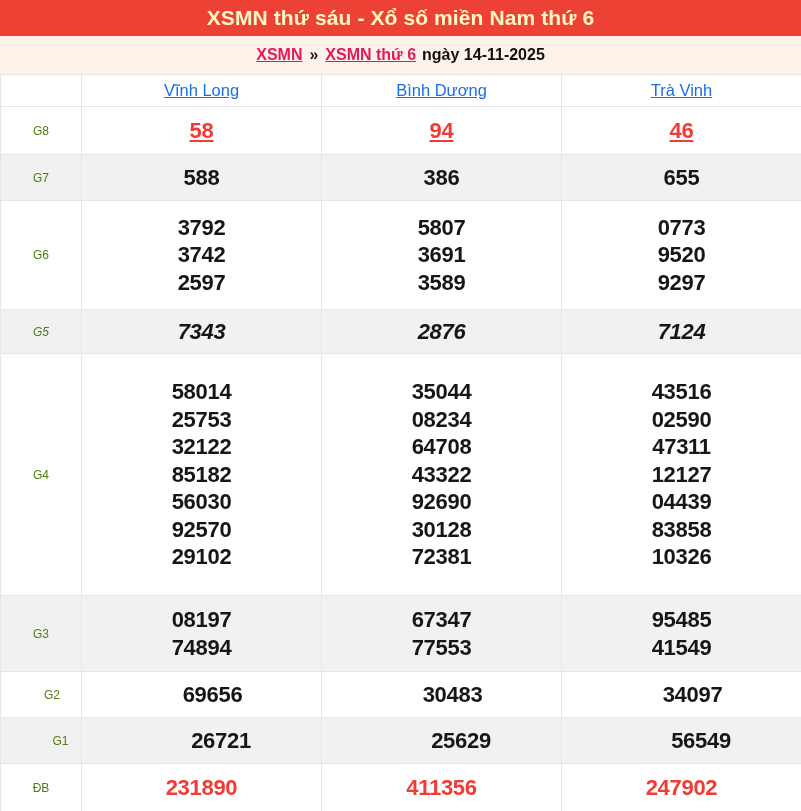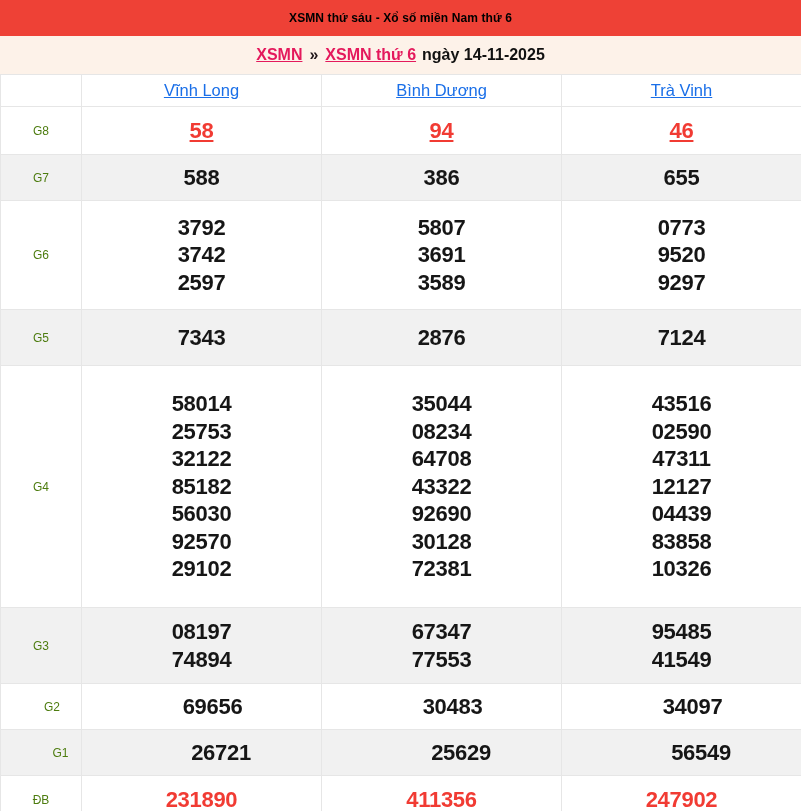--- a/index.html
+++ b/index.html
@@ -18,21 +18,21 @@
     font-family:"Liberation Sans","DejaVu Sans",sans-serif;
     background:#fff;
     width:801px;height:811px;overflow:hidden;
   }
   
   .titlebar{
     height:36px;background:var(--header-bg);
     display:flex;align-items:center;justify-content:center;
   }
   .titlebar span{
-    color:#000000;font-weight:bold;font-size:12px;letter-spacing:.1px;
+    color:#fef9c3;font-weight:bold;font-size:21px;letter-spacing:.1px;
   }
   
   .breadcrumb{
     height:38px;background:var(--breadcrumb-bg);
     display:flex;align-items:center;justify-content:center;
     font-size:16px;font-weight:bold;color:#111;
   }
   .breadcrumb .bc-link{
     color:var(--link-red);text-decoration:underline;cursor:pointer;
   }
@@ -59,21 +59,21 @@
     font-size:12px;color:#4d7c0f;font-weight:normal;
   }
   td.num-cell .val{
     font-size:22px;font-weight:bold;color:var(--number-black);
     letter-spacing:-0.3px;line-height:1.25;
   }
   
   .row-0 td{height:48px;}
   .row-1 td{height:46px;}
   .row-2 td{height:109px;}
-  .row-3 td{height:56px;}
+  .row-3 td{height:44px;font-style:italic;}
   .row-4 td{height:242px;}
   .row-5 td{height:76px;}
   .row-6 td{height:46px;padding-left:22px;}
   .row-7 td{height:46px;padding-left:39px;}
   .row-8 td{height:48px;}
   .row-2 .val{line-height:36px;}
   .row-4 .val{line-height:34.5px;}
   .row-5 .val{line-height:38px;}
   
   tr.hl-red .val{color:var(--accent-red);}

